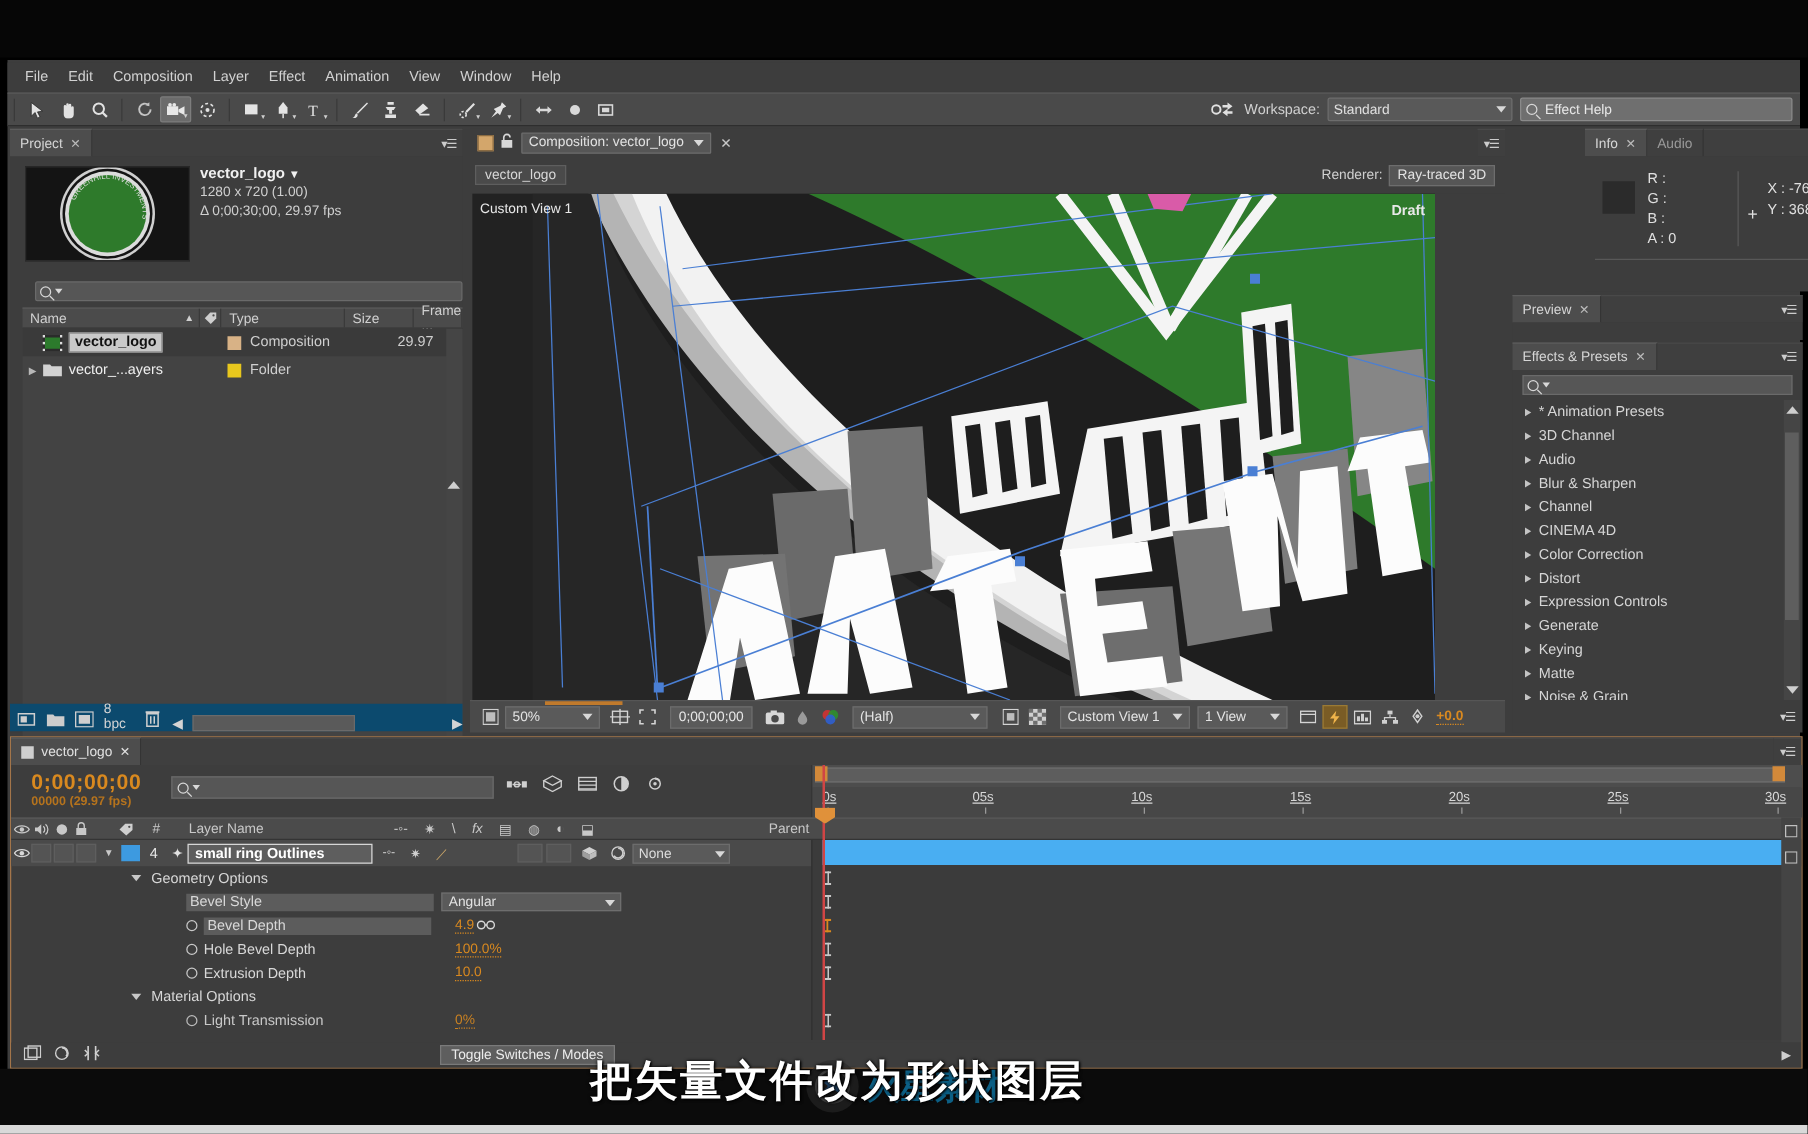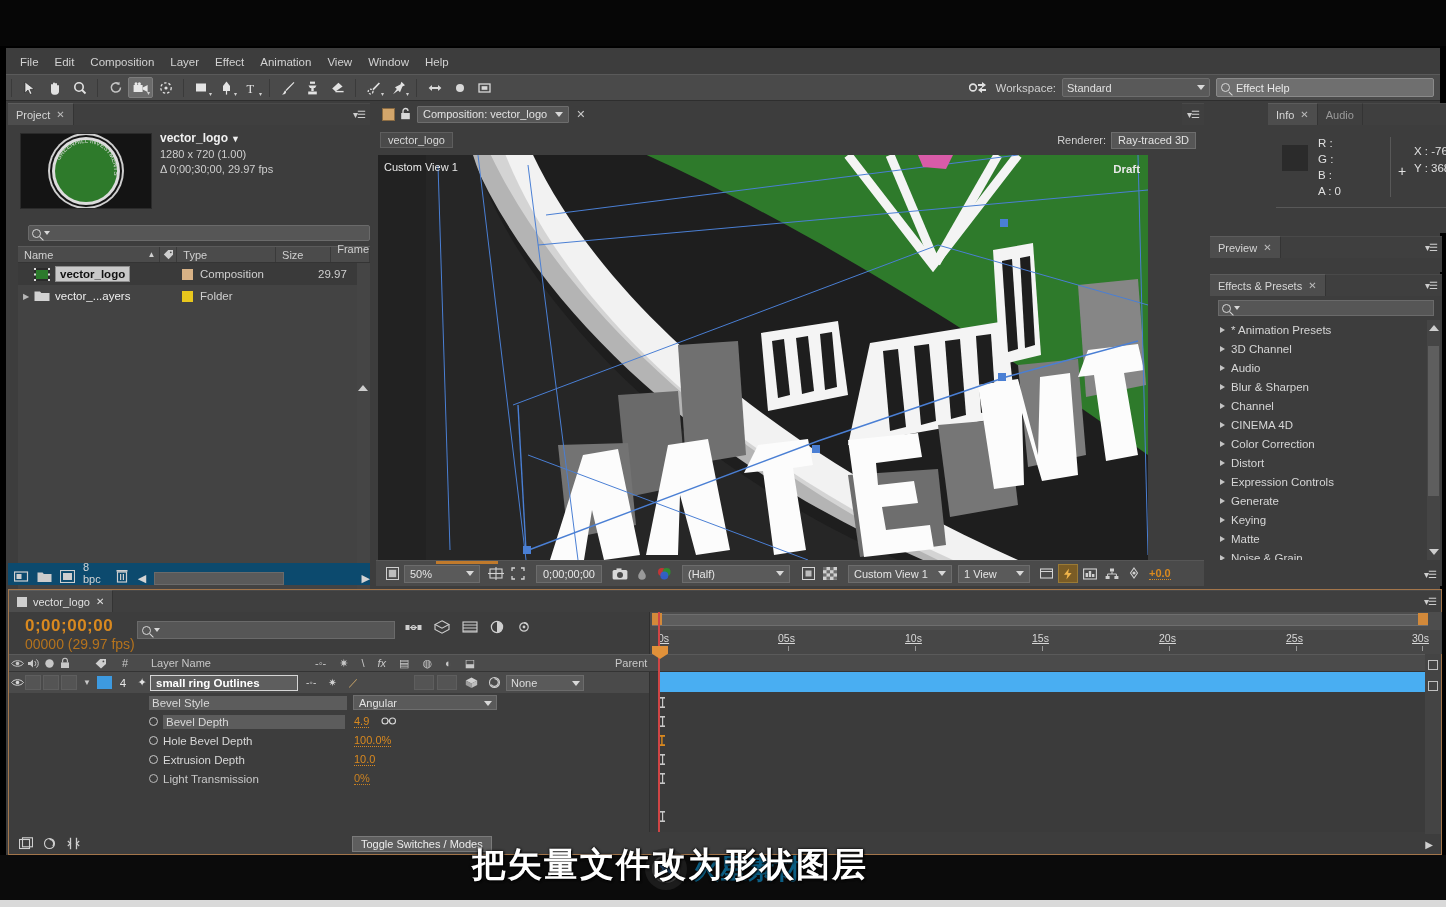--- a/index.html
+++ b/index.html
@@ -207,21 +207,21 @@
   
   #timeline { left:8px; top:589px; width:1434px; height:266px; background:#3d3d3d;
     border:1px solid #a3754a; }
   .tl-tabs { position:absolute; left:0; top:0; width:1432px; height:22px; display:flex; }
   .tl-tab { background:#4d4d4d; display:flex; align-items:center; padding:0 8px; font-size:11px;
     color:#e0e0e0; border-top:1px solid #5c5c5c; border-right:1px solid #343434; }
   .tl-tab .sq { width:10px; height:10px; background:#cfcfcf; margin-right:6px; }
   .tl-head { position:absolute; left:0; top:22px; width:1432px; height:42px; background:#3d3d3d; }
   .tl-tc { position:absolute; left:16px; top:4px; }
   .tl-tc .big { color:#d9891f; font-size:17px; font-weight:bold; letter-spacing:0.5px; }
-  .tl-tc .small { color:#b5731d; font-size:14px; }
+  .tl-tc .small { color:#b5731d; font-size:10px;font-weight:bold; }
   .tl-search { position:absolute; left:128px; top:9px; width:258px; height:18px; background:#565656;
     border:1px solid #6a6a6a; display:flex; align-items:center; padding-left:4px; }
   .tl-icons { position:absolute; left:396px; top:8px; display:flex; gap:12px; align-items:center; }
   .tl-ruler { position:absolute; left:640px; top:22px; width:792px; height:42px; background:#474747;
     border-left:1px solid #303030; }
   .ruler-top { position:absolute; left:0; top:0; width:792px; height:18px; background:#4d4d4d; }
   .ruler-ticks { position:absolute; left:0; top:18px; width:792px; height:24px; background:#474747; }
   .rlabel { position:absolute; top:2px; font-size:10.5px; color:#d8d8d8;text-decoration:underline; }
   .rtick { position:absolute; top:16px; width:1px; height:5px; background:#9a9a9a; }
   .workbar { position:absolute; left:2px; top:2px; width:776px; height:12px; background:#5d5d5d;
@@ -241,21 +241,21 @@
     display:flex; align-items:center; padding:0 4px; color:#dcdcdc; font-size:11px; position:relative; }
   .parent-sel .ar { position:absolute; right:3px; top:5px; border-left:4px solid transparent;
     border-right:4px solid transparent; border-top:5px solid #d8d8d8; }
 
   .prop-rows { position:absolute; left:0; top:103px; width:640px; height:140px; }
   .prow2 { height:19px; display:flex; align-items:center; font-size:11.5px; position:relative; }
   .prow2 .caret { border-left:4px solid transparent; border-right:4px solid transparent;
     border-top:5px solid #c8c8c8; }
   .prow2 .lbl { color:#d8d8d8; }
   .prow2 .lbl.hi { background:#5c5c5c; padding:1px 5px 1px 3px; }
-  .prop-val { position:absolute; left:345px; color:#d9891f; font-size:11px; }
+  .prop-val { position:absolute; left:355px; color:#d9891f; font-size:11px; }
   .prop-val.ul { border-bottom:1px dotted #d9891f; }
   .prop-dd { position:absolute; left:344px; top:2px; width:144px; height:15px; background:#5a5a5a;
     border:1px solid #6e6e6e; display:flex; align-items:center; padding-left:5px; color:#e2e2e2;
     font-size:11px; }
   .prop-dd .ar { position:absolute; right:4px; top:5px; border-left:4px solid transparent;
     border-right:4px solid transparent; border-top:5px solid #d8d8d8; }
   .stopwatch { width:9px; height:9px; border:1.3px solid #c9c9c9; border-radius:50%;
     display:inline-block; margin-right:5px; }
 
   .track-area { position:absolute; left:640px; top:82px; width:792px; height:160px; background:#3b3b3b;
@@ -1118,20 +1118,24 @@
           </svg>
       </span>
       <span class="parent-sel">
         <span>None</span>
         <span class="ar"></span>
       </span>
     </div>
 
     <div class="prop-rows">
 
+      <div class="prow2" style="padding-left:96px">
+        <span class="caret" style="margin-right:8px"></span>
+        <span class="lbl">Geometry Options</span>
+      </div>
 
       <div class="prow2" style="padding-left:140px">
         <span class="lbl hi" style="width:198px">Bevel Style</span>
         <span class="prop-dd">
           <span>Angular</span>
           <span class="ar"></span>
         </span>
       </div>
 
       <div class="prow2" style="padding-left:140px">
@@ -1152,20 +1156,24 @@
         <span class="lbl">Hole Bevel Depth</span>
         <span class="prop-val ul">100.0%</span>
       </div>
 
       <div class="prow2" style="padding-left:140px">
         <span class="stopwatch"></span>
         <span class="lbl">Extrusion Depth</span>
         <span class="prop-val ul">10.0</span>
       </div>
 
+      <div class="prow2" style="padding-left:96px">
+        <span class="caret" style="margin-right:8px"></span>
+        <span class="lbl">Material Options</span>
+      </div>
 
 
       <div class="prow2" style="padding-left:140px;opacity:0.9">
         <span class="stopwatch"></span>
         <span class="lbl">Light Transmission</span>
         <span class="prop-val ul">0%</span>
       </div>
     </div>
 
     <div class="track-area">

